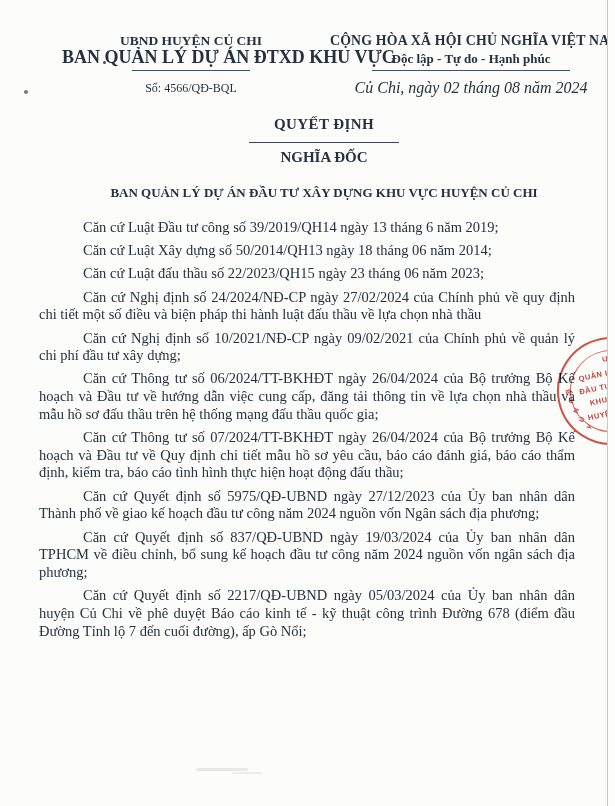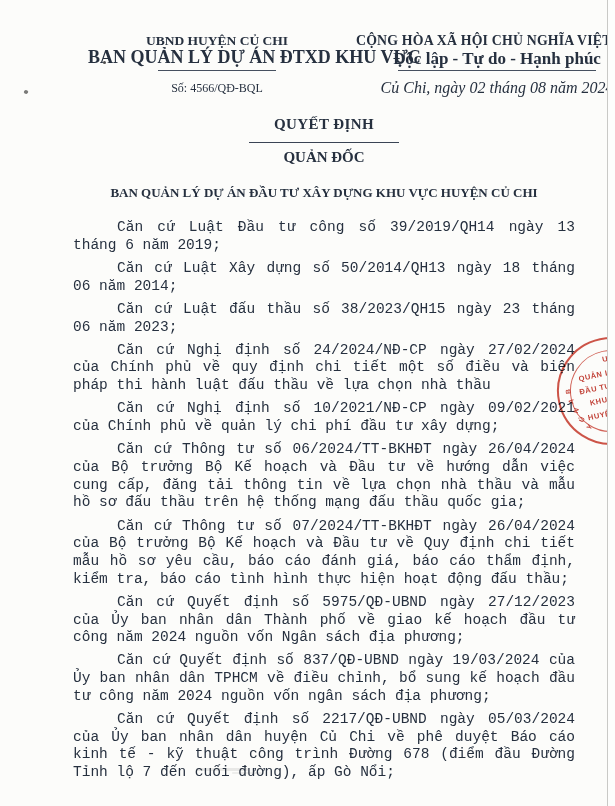--- a/index.html
+++ b/index.html
@@ -7,39 +7,39 @@
   .page {
     position:relative;
     width:615px; height:806px;
     background:#fcfcfa;
     overflow:hidden;
     font-family:"Liberation Serif","DejaVu Serif",serif;
     color:#26303f;
   }
   
   .header { display:flex; padding-top:32px; }
-  .h-left { margin-left:88px; width:258px; text-align:center; }
+  .h-left { margin-left:62px; width:258px; text-align:center; }
   .h-left .l1 { font-size:13.5px; font-weight:bold; line-height:17px; white-space:nowrap; }
   .h-left .l2 { font-size:18px; font-weight:bold; line-height:17px; white-space:nowrap; }
   .rule-left { width:118px; border-top:1.3px solid #46505f; margin:4px auto 0; }
   .h-left .num { font-size:12px; margin-top:10px; white-space:nowrap; }
   .h-right { margin-left:10px; width:282px; text-align:center; }
   .h-right .l1 { font-size:13.8px; font-weight:bold; line-height:17px; white-space:nowrap; letter-spacing:.2px; }
-  .h-right .l2 { font-size:17px; font-weight:bold; line-height:19px; white-space:nowrap; }
+  .h-right .l2 { font-size:13px; font-weight:bold; line-height:19px; white-space:nowrap; }
   .rule-right { width:198px; border-top:1.3px solid #46505f; margin:2px auto 0; }
   .h-right .date { font-size:16px; font-style:italic; margin-top:8px; white-space:nowrap; }
   
   .title-block { margin:18px 40px 0 73px; text-align:center; }
   .t-head { font-size:15px; font-weight:bold; line-height:19px; letter-spacing:.4px; }
   .t-subject { font-size:13.8px; font-weight:bold; line-height:19.5px; margin-top:4px; }
   .t-rule { width:150px; border-top:1.5px solid #3a4454; margin:8px auto 0; }
   .t-issuer-title { font-size:15px; font-weight:bold; line-height:19px; margin-top:5px; }
   .t-issuer-name { font-size:13px; font-weight:bold; line-height:20px; margin-top:16px; white-space:nowrap; }
   
-  .body-text { margin:16px 40px 0 73px;font-family:Liberation Mono, monospace; }
+  .body-text { margin:16px 40px 0 39px; }
   .body-text p {
     font-size:14.5px; line-height:17.7px;
     text-align:justify; text-indent:44px;
     margin:0 0 5.5px;
   }
   
   .stamp {
     position:absolute; top:337px; right:-50px;
     width:108px; height:108px;
     transform:rotate(-12deg);
@@ -94,28 +94,28 @@
       <div class="l1">CỘNG HÒA XÃ HỘI CHỦ NGHĨA VIỆT NAM</div>
       <div class="l2">Độc lập - Tự do - Hạnh phúc</div>
       <div class="rule-right"></div>
       <div class="date">Củ Chi, ngày 02 tháng 08 năm 2024</div>
     </div>
   </div>
 
   <div class="title-block">
     <div class="t-head">QUYẾT ĐỊNH</div>
     <div class="t-rule"></div>
-    <div class="t-issuer-title">QUẢN ĐỐC</div>
+    <div class="t-issuer-title">NGHĨA ĐỐC</div>
     <div class="t-issuer-name">BAN QUẢN LÝ DỰ ÁN ĐẦU TƯ XÂY DỰNG KHU VỰC HUYỆN CỦ CHI</div>
   </div>
 
   <div class="body-text">
     <p>Căn cứ Luật Đầu tư công số 39/2019/QH14 ngày 13 tháng 6 năm 2019;</p>
     <p>Căn cứ Luật Xây dựng số 50/2014/QH13 ngày 18 tháng 06 năm 2014;</p>
-    <p>Căn cứ Luật đấu thầu số 38/2023/QH15 ngày 23 tháng 06 năm 2023;</p>
+    <p>Căn cứ Luật đấu thầu số 22/2023/QH15 ngày 23 tháng 06 năm 2023;</p>
     <p>Căn cứ Nghị định số 24/2024/NĐ-CP ngày 27/02/2024 của Chính phủ về quy định chi tiết một số điều và biện pháp thi hành luật đấu thầu về lựa chọn nhà thầu</p>
     <p>Căn cứ Nghị định số 10/2021/NĐ-CP ngày 09/02/2021 của Chính phủ về quản lý chi phí đầu tư xây dựng;</p>
     <p>Căn cứ Thông tư số 06/2024/TT-BKHĐT ngày 26/04/2024 của Bộ trưởng Bộ Kế hoạch và Đầu tư về hướng dẫn việc cung cấp, đăng tải thông tin về lựa chọn nhà thầu và mẫu hồ sơ đấu thầu trên hệ thống mạng đấu thầu quốc gia;</p>
     <p>Căn cứ Thông tư số 07/2024/TT-BKHĐT ngày 26/04/2024 của Bộ trưởng Bộ Kế hoạch và Đầu tư về Quy định chi tiết mẫu hồ sơ yêu cầu, báo cáo đánh giá, báo cáo thẩm định, kiểm tra, báo cáo tình hình thực hiện hoạt động đấu thầu;</p>
     <p>Căn cứ Quyết định số 5975/QĐ-UBND ngày 27/12/2023 của Ủy ban nhân dân Thành phố về giao kế hoạch đầu tư công năm 2024 nguồn vốn Ngân sách địa phương;</p>
     <p>Căn cứ Quyết định số 837/QĐ-UBND ngày 19/03/2024 của Ủy ban nhân dân TPHCM về điều chỉnh, bổ sung kế hoạch đầu tư công năm 2024 nguồn vốn ngân sách địa phương;</p>
     <p>Căn cứ Quyết định số 2217/QĐ-UBND ngày 05/03/2024 của Ủy ban nhân dân huyện Củ Chi về phê duyệt Báo cáo kinh tế - kỹ thuật công trình Đường 678 (điểm đầu Đường Tỉnh lộ 7 đến cuối đường), ấp Gò Nổi;</p>
   </div>
 
   <div class="stamp">

